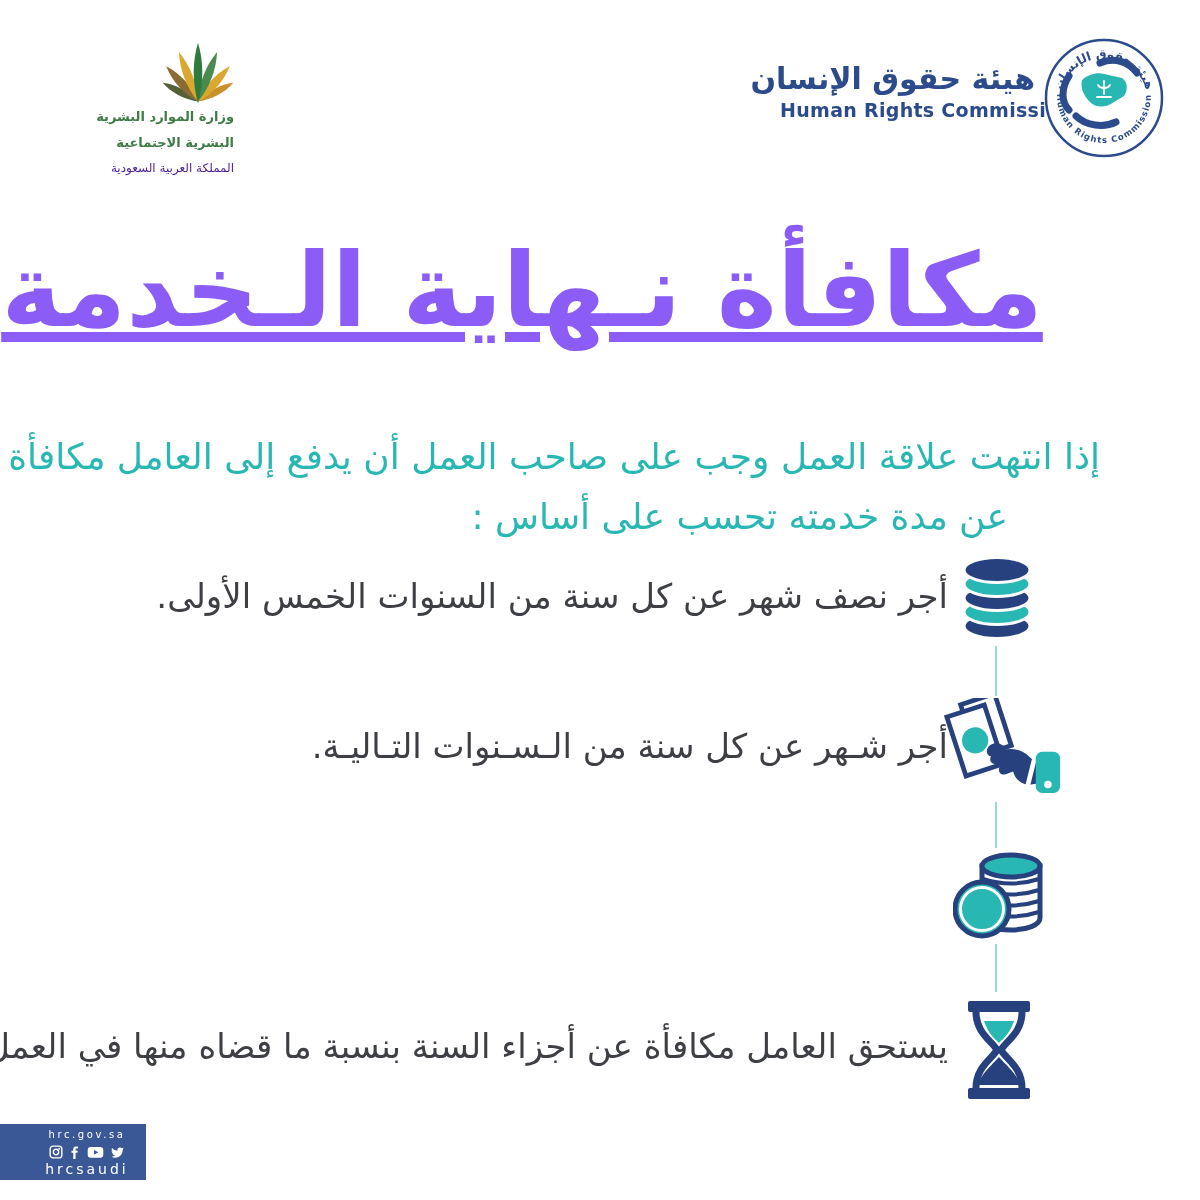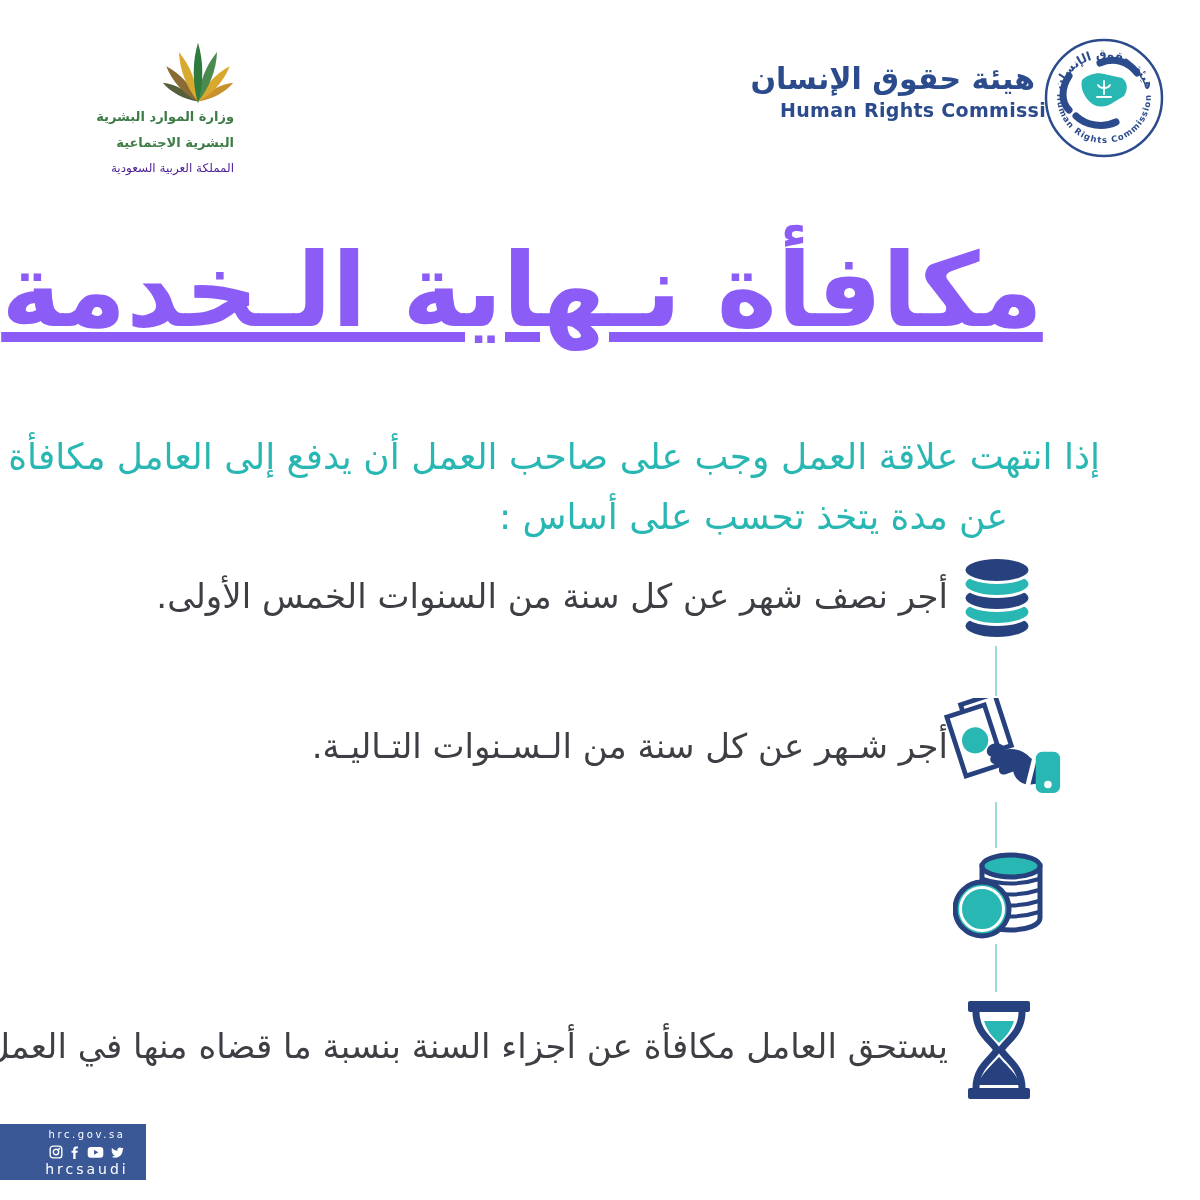--- a/index.html
+++ b/index.html
@@ -91,21 +91,21 @@
       <path d="M34 80 C44 90 62 92 74 86" stroke="#2b4b8c" stroke-width="7" fill="none" stroke-linecap="round"></path>
       <path d="M27 40 C19 52 19 66 27 74" stroke="#2b4b8c" stroke-width="7" fill="none" stroke-linecap="round"></path>
       <path d="M58 27 C72 21 86 25 95 37" stroke="#2b4b8c" stroke-width="7" fill="none" stroke-linecap="round"></path>
     </g>
   </svg>
 
   <div class="main-title">مكافأة نـهاية الـخدمة</div>
 
   <div class="intro">
     <div class="intro-l1">إذا انتهت علاقة العمل وجب على صاحب العمل أن يدفع إلى العامل مكافأة</div>
-    <div class="intro-l2">عن مدة يتخذ تحسب على أساس :</div>
+    <div class="intro-l2">عن مدة خدمته تحسب على أساس :</div>
   </div>
 
   <svg class="row-icon" style="left:962px;top:556px" width="70" height="84" viewBox="0 0 70 84">
     <ellipse cx="35" cy="70" rx="33" ry="12.5" fill="#27417e" stroke="#fff" stroke-width="3"></ellipse>
     <ellipse cx="35" cy="56" rx="33" ry="12.5" fill="#29b7b3" stroke="#fff" stroke-width="3"></ellipse>
     <ellipse cx="35" cy="42" rx="33" ry="12.5" fill="#27417e" stroke="#fff" stroke-width="3"></ellipse>
     <ellipse cx="35" cy="28" rx="33" ry="12.5" fill="#29b7b3" stroke="#fff" stroke-width="3"></ellipse>
     <ellipse cx="35" cy="14" rx="33" ry="12.5" fill="#27417e" stroke="#fff" stroke-width="3"></ellipse>
   </svg>
   <div class="row-text" style="top:572px">أجر نصف شهر عن كل سنة من السنوات الخمس الأولى.</div>

